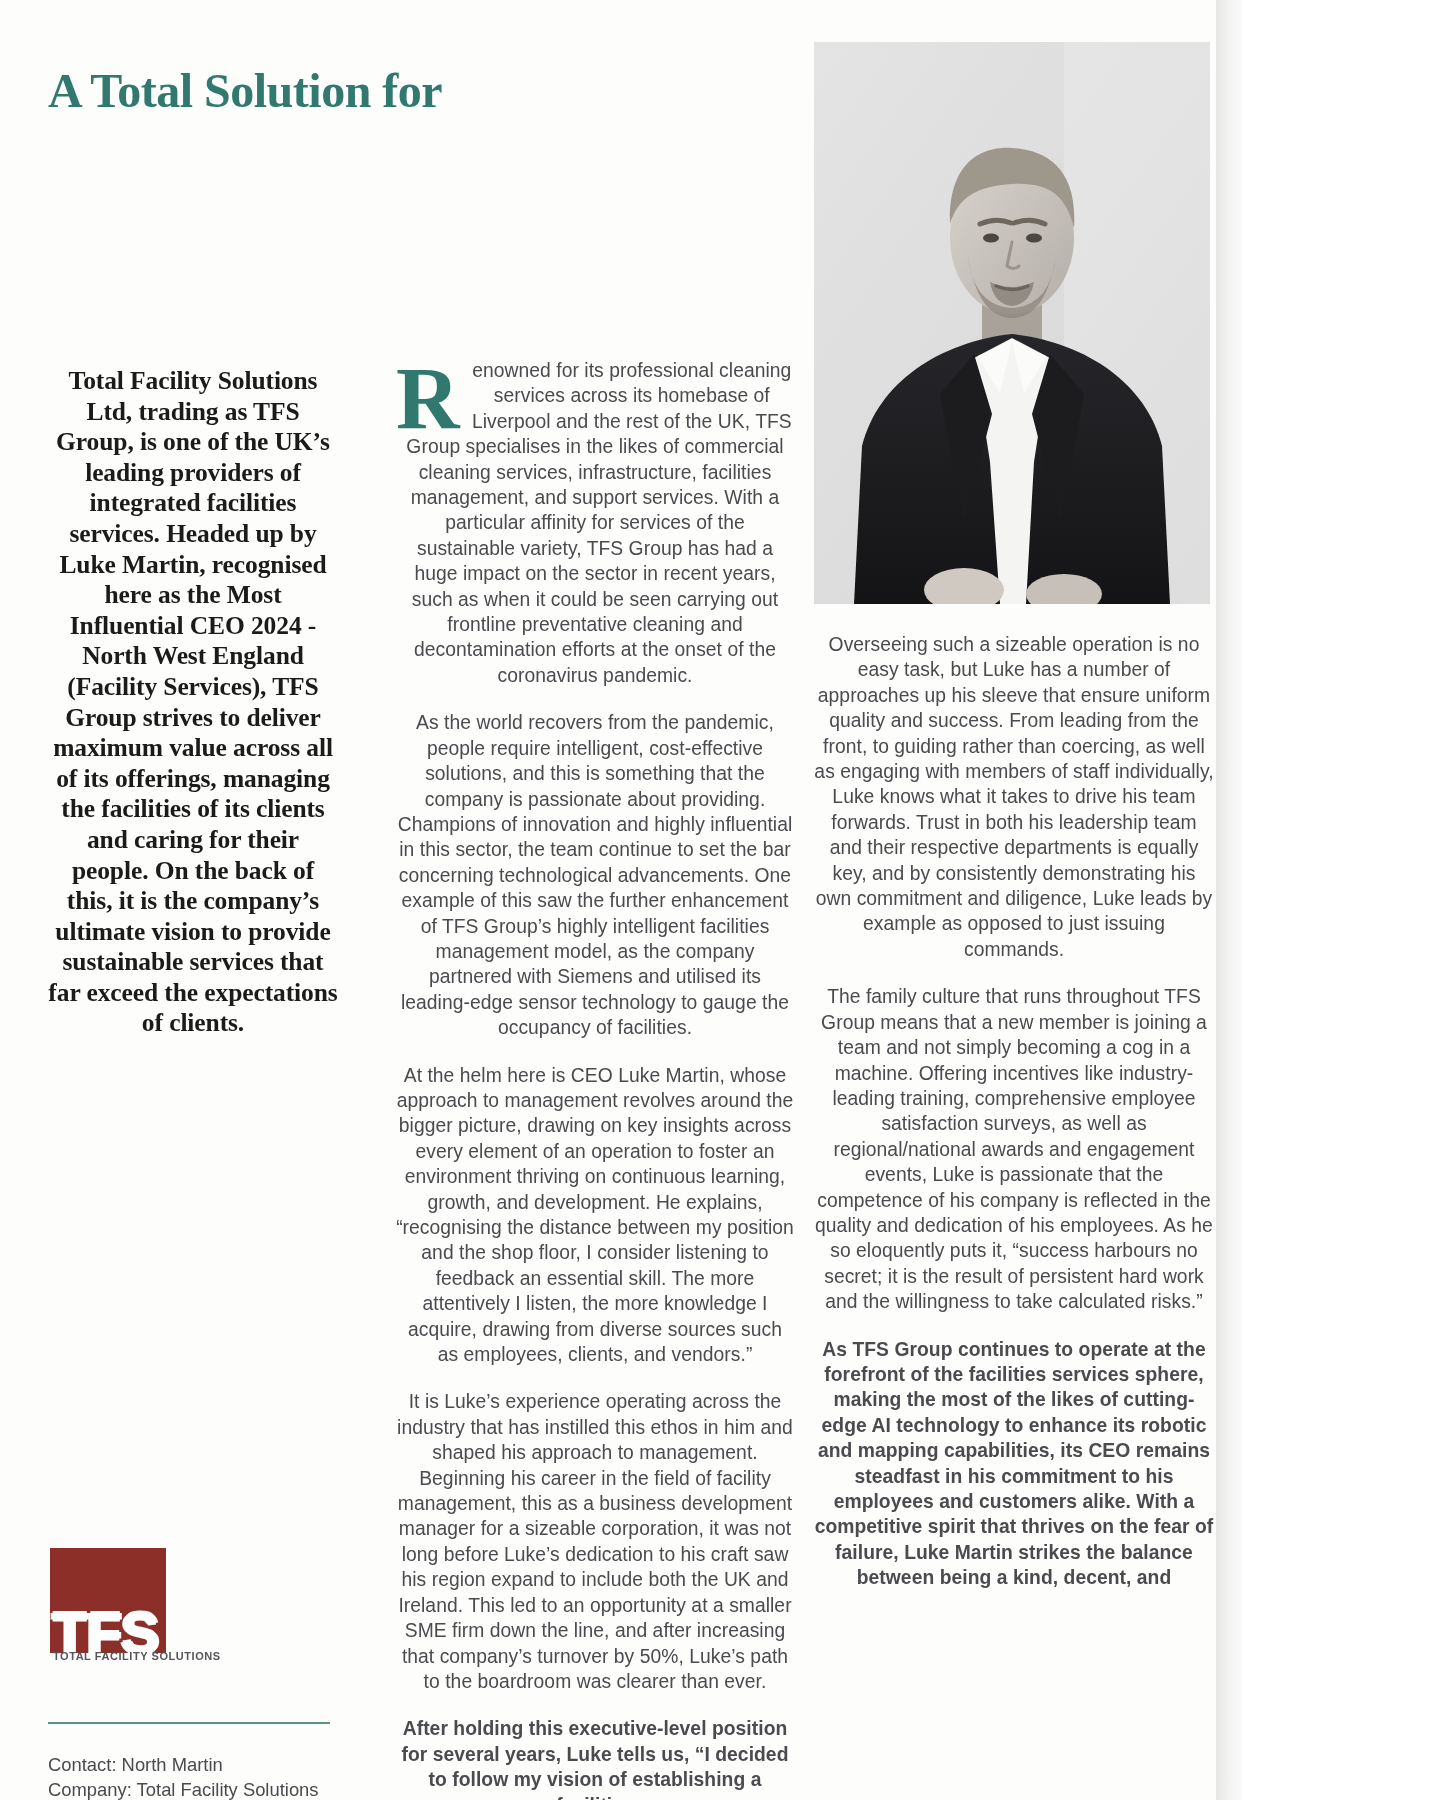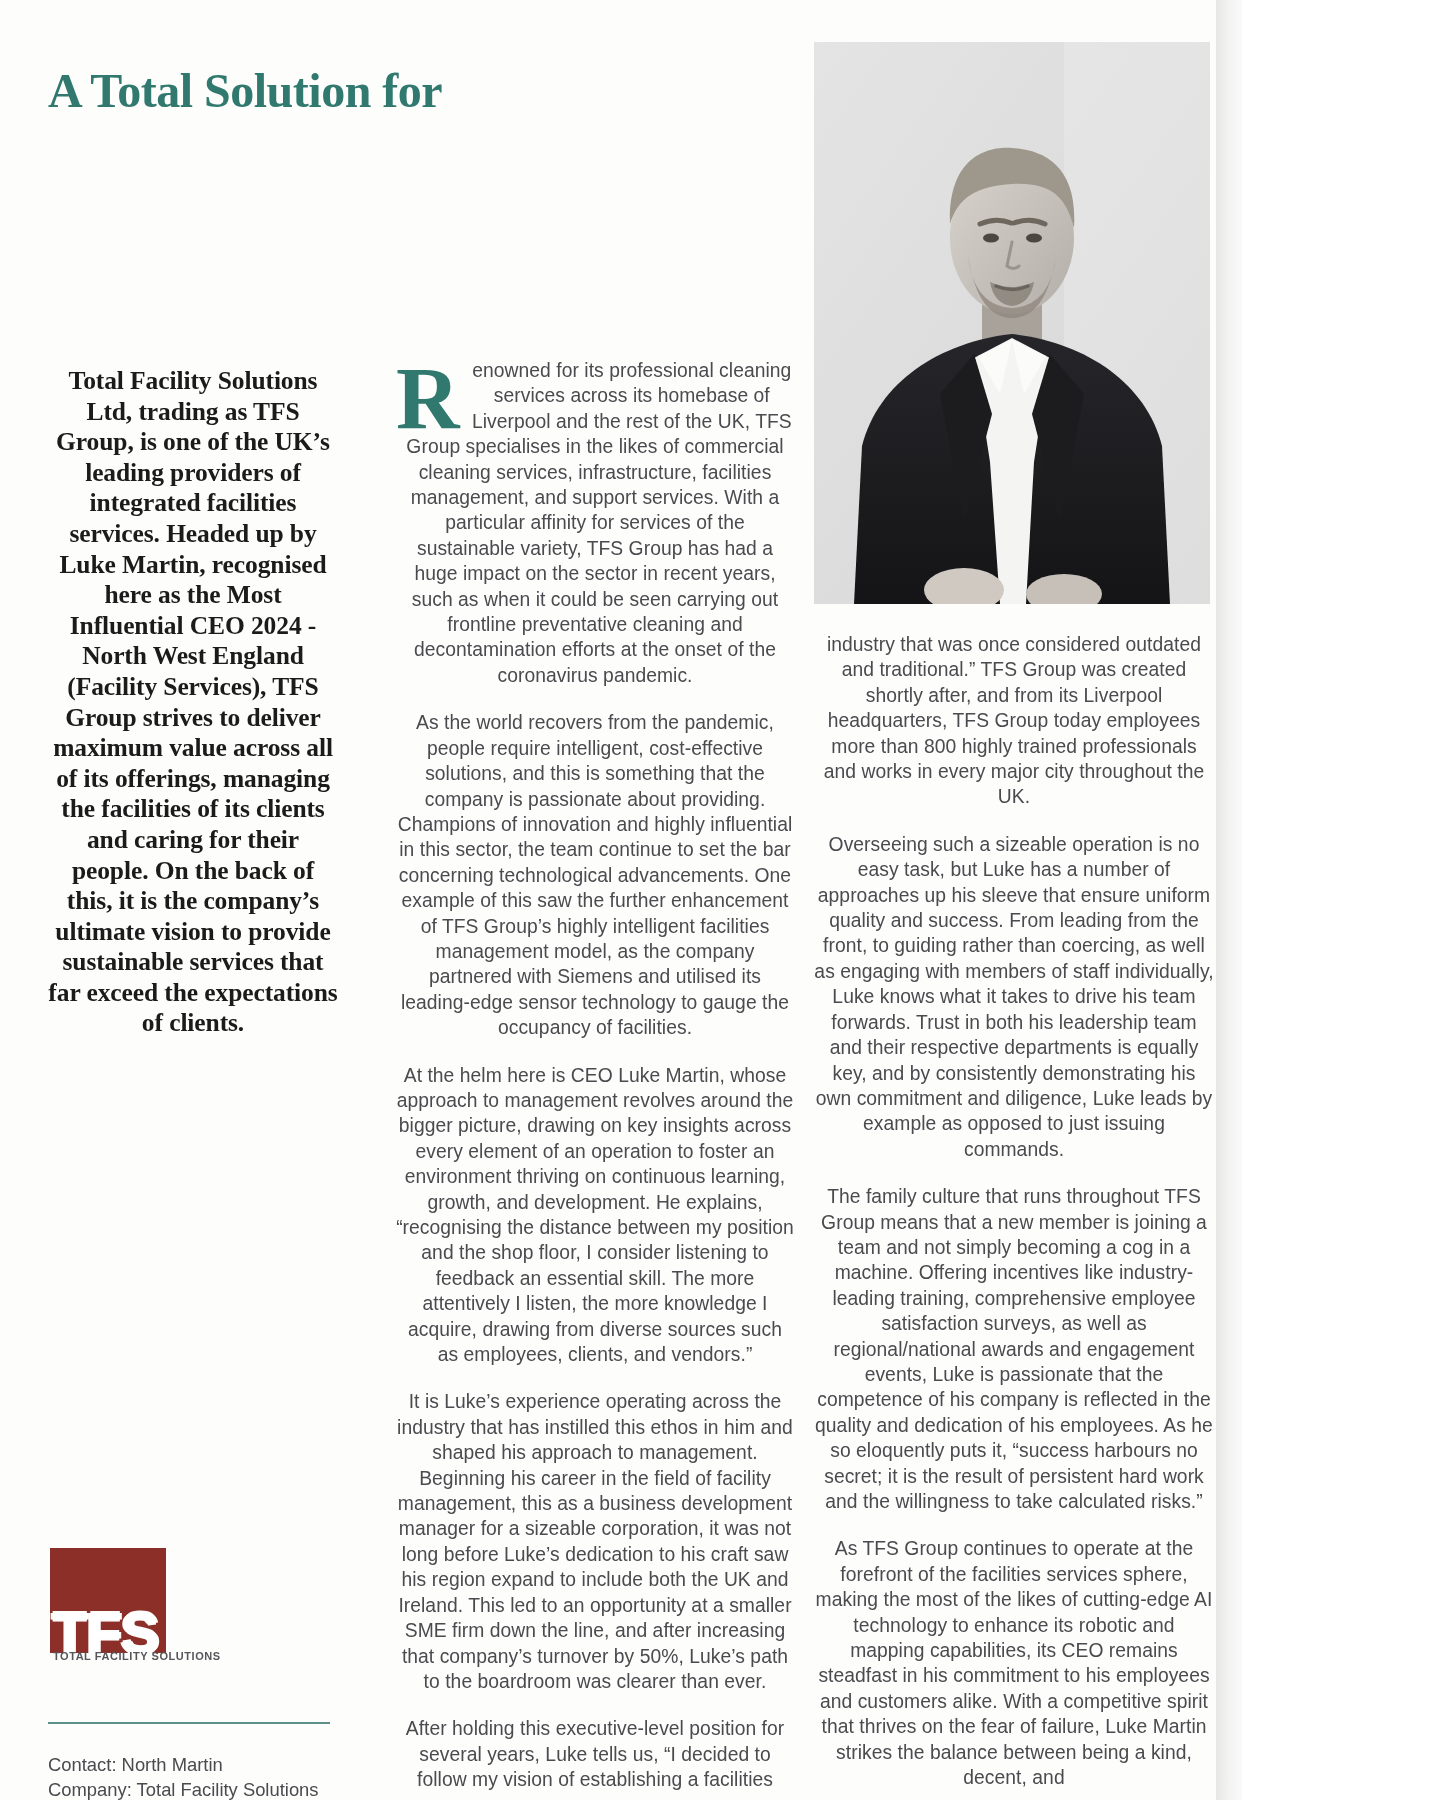--- a/index.html
+++ b/index.html
@@ -92,21 +92,21 @@
     top: 632px;
     width: 400px;
   }
   .bodytext p {
     margin: 0 0 22px 0;
     font-size: 19.3px;
     line-height: 25.4px;
     color: #4a4a4f;
     letter-spacing: 0.05px;
   }
-  .bodytext p:last-child { margin-bottom: 0; }
+  .bodytext p:last-child { margin-bottom: 0; font-weight: bold; }
 
   
   #dropcap {
     float: left;
     font-family: "Liberation Serif", serif;
     font-weight: 700;
     font-size: 88px;
     line-height: 70px;
     color: #31796e;
     margin: 6px 10px 0 0;
@@ -270,21 +270,20 @@
   <p>
     <span id="dropcap">R</span><span>enowned for its professional cleaning services across its homebase of Liverpool and the rest of the UK, TFS Group specialises in the likes of commercial cleaning services, infrastructure, facilities management, and support services. With a particular affinity for services of the sustainable variety, TFS Group has had a huge impact on the sector in recent years, such as when it could be seen carrying out frontline preventative cleaning and decontamination efforts at the onset of the coronavirus pandemic.</span>
   </p>
   <p>As the world recovers from the pandemic, people require intelligent, cost-effective solutions, and this is something that the company is passionate about providing. Champions of innovation and highly influential in this sector, the team continue to set the bar concerning technological advancements. One example of this saw the further enhancement of TFS Group’s highly intelligent facilities management model, as the company partnered with Siemens and utilised its leading-edge sensor technology to gauge the occupancy of facilities.</p>
   <p>At the helm here is CEO Luke Martin, whose approach to management revolves around the bigger picture, drawing on key insights across every element of an operation to foster an environment thriving on continuous learning, growth, and development. He explains, “recognising the distance between my position and the shop floor, I consider listening to feedback an essential skill. The more attentively I listen, the more knowledge I acquire, drawing from diverse sources such as employees, clients, and vendors.”</p>
   <p>It is Luke’s experience operating across the industry that has instilled this ethos in him and shaped his approach to management. Beginning his career in the field of facility management, this as a business development manager for a sizeable corporation, it was not long before Luke’s dedication to his craft saw his region expand to include both the UK and Ireland. This led to an opportunity at a smaller SME firm down the line, and after increasing that company’s turnover by 50%, Luke’s path to the boardroom was clearer than ever.</p>
   <p>After holding this executive-level position for several years, Luke tells us, “I decided to follow my vision of establishing a facilities</p>
 </div>
 
 <div id="col-right" class="col bodytext">
-  <p>industry that was once considered outdated and traditional.” TFS Group was created shortly after, and from its Liverpool headquarters, TFS Group today employees more than 800 highly trained professionals and works in every major city throughout the UK.</p>
   <p>Overseeing such a sizeable operation is no easy task, but Luke has a number of approaches up his sleeve that ensure uniform quality and success. From leading from the front, to guiding rather than coercing, as well as engaging with members of staff individually, Luke knows what it takes to drive his team forwards. Trust in both his leadership team and their respective departments is equally key, and by consistently demonstrating his own commitment and diligence, Luke leads by example as opposed to just issuing commands.</p>
   <p>The family culture that runs throughout TFS Group means that a new member is joining a team and not simply becoming a cog in a machine. Offering incentives like industry-leading training, comprehensive employee satisfaction surveys, as well as regional/national awards and engagement events, Luke is passionate that the competence of his company is reflected in the quality and dedication of his employees. As he so eloquently puts it, “success harbours no secret; it is the result of persistent hard work and the willingness to take calculated risks.”</p>
   <p>As TFS Group continues to operate at the forefront of the facilities services sphere, making the most of the likes of cutting-edge AI technology to enhance its robotic and mapping capabilities, its CEO remains steadfast in his commitment to his employees and customers alike. With a competitive spirit that thrives on the fear of failure, Luke Martin strikes the balance between being a kind, decent, and</p>
 </div>
 
 <div id="logo-block">
   <div id="logo-mark">
     <div id="logo-square"></div>
     <div id="logo-letters">TFS</div>
     <div id="logo-strapline">TOTAL FACILITY SOLUTIONS</div>

